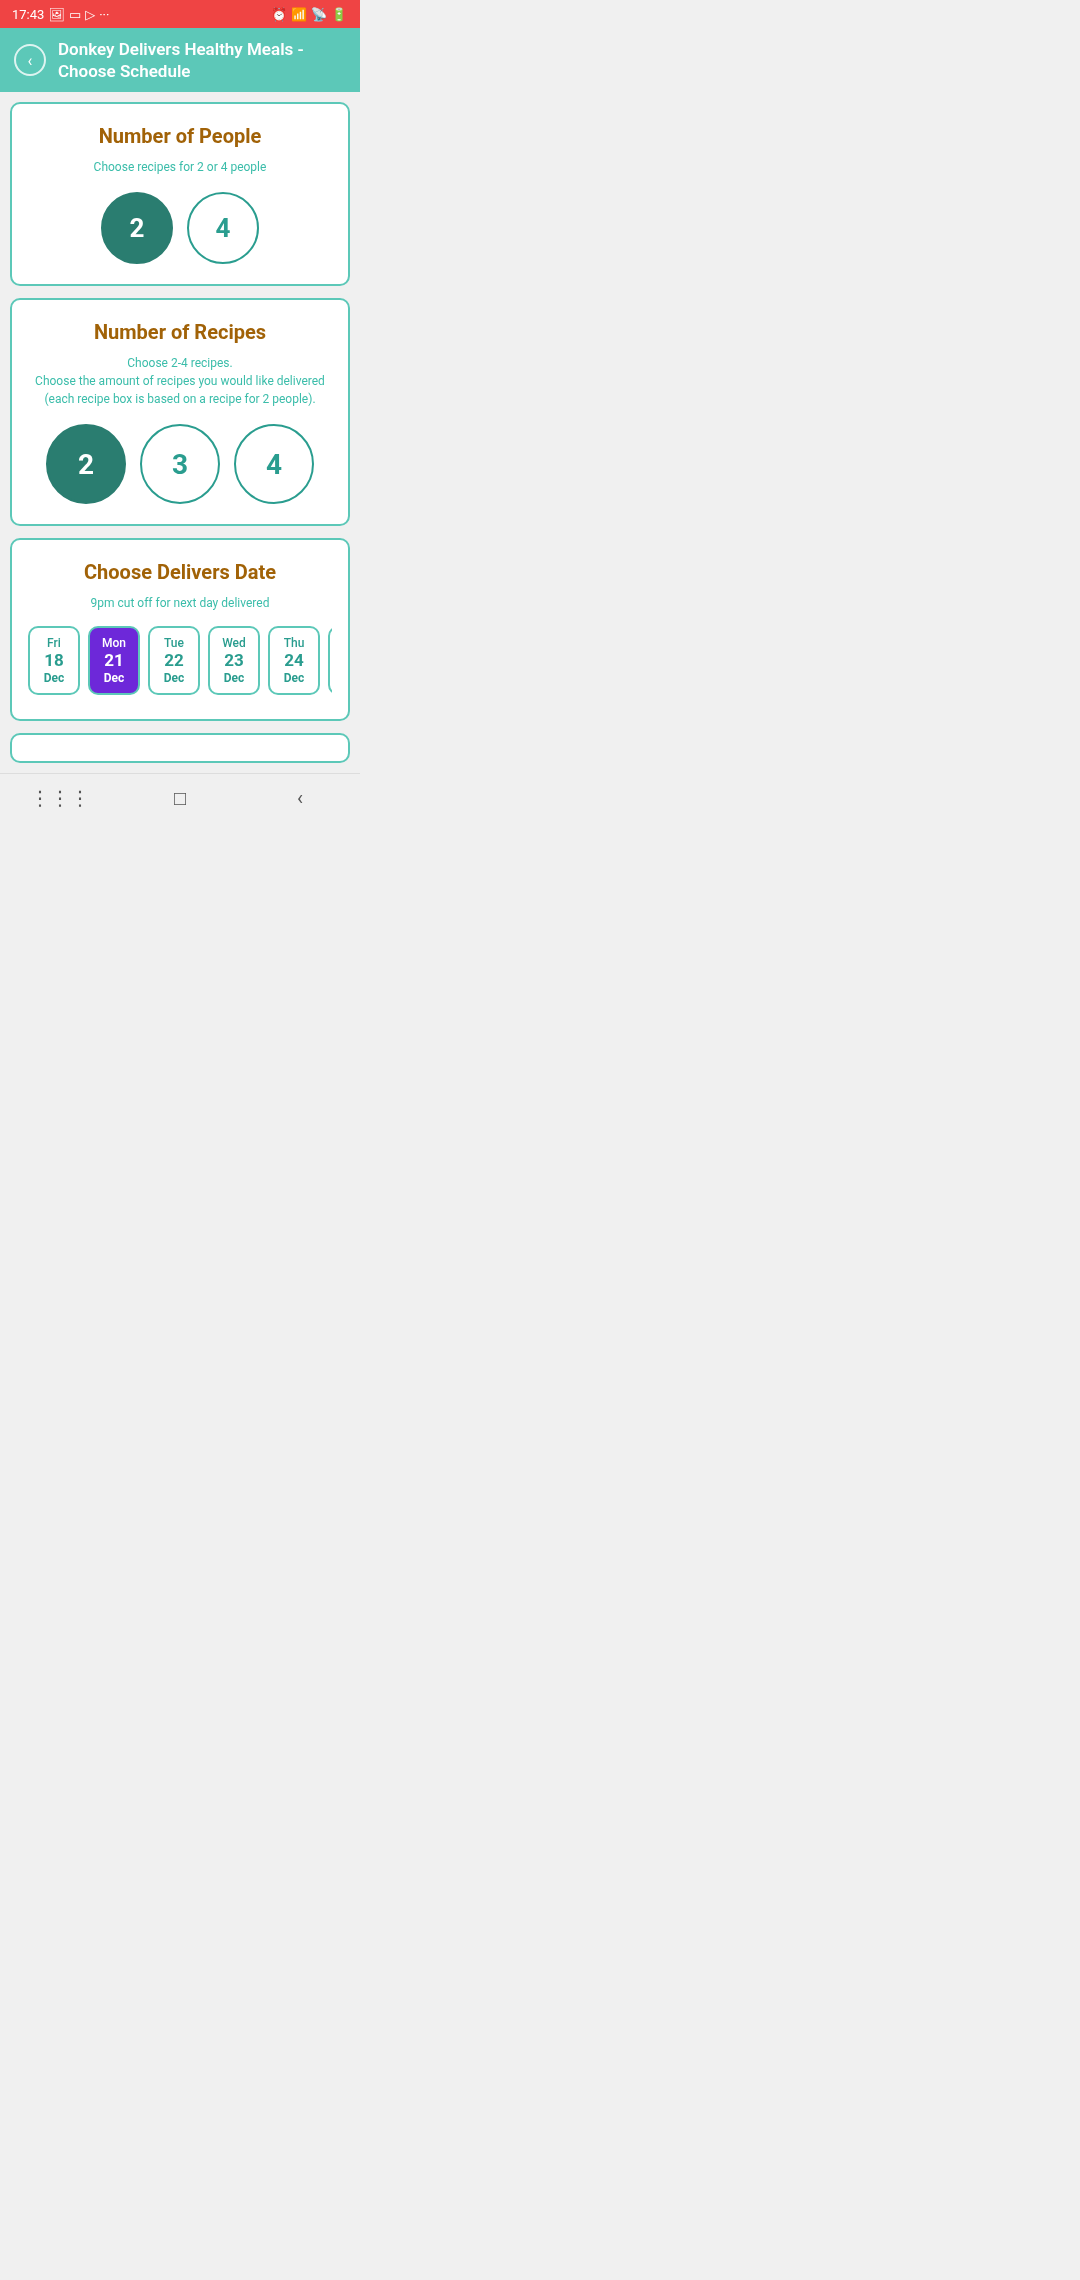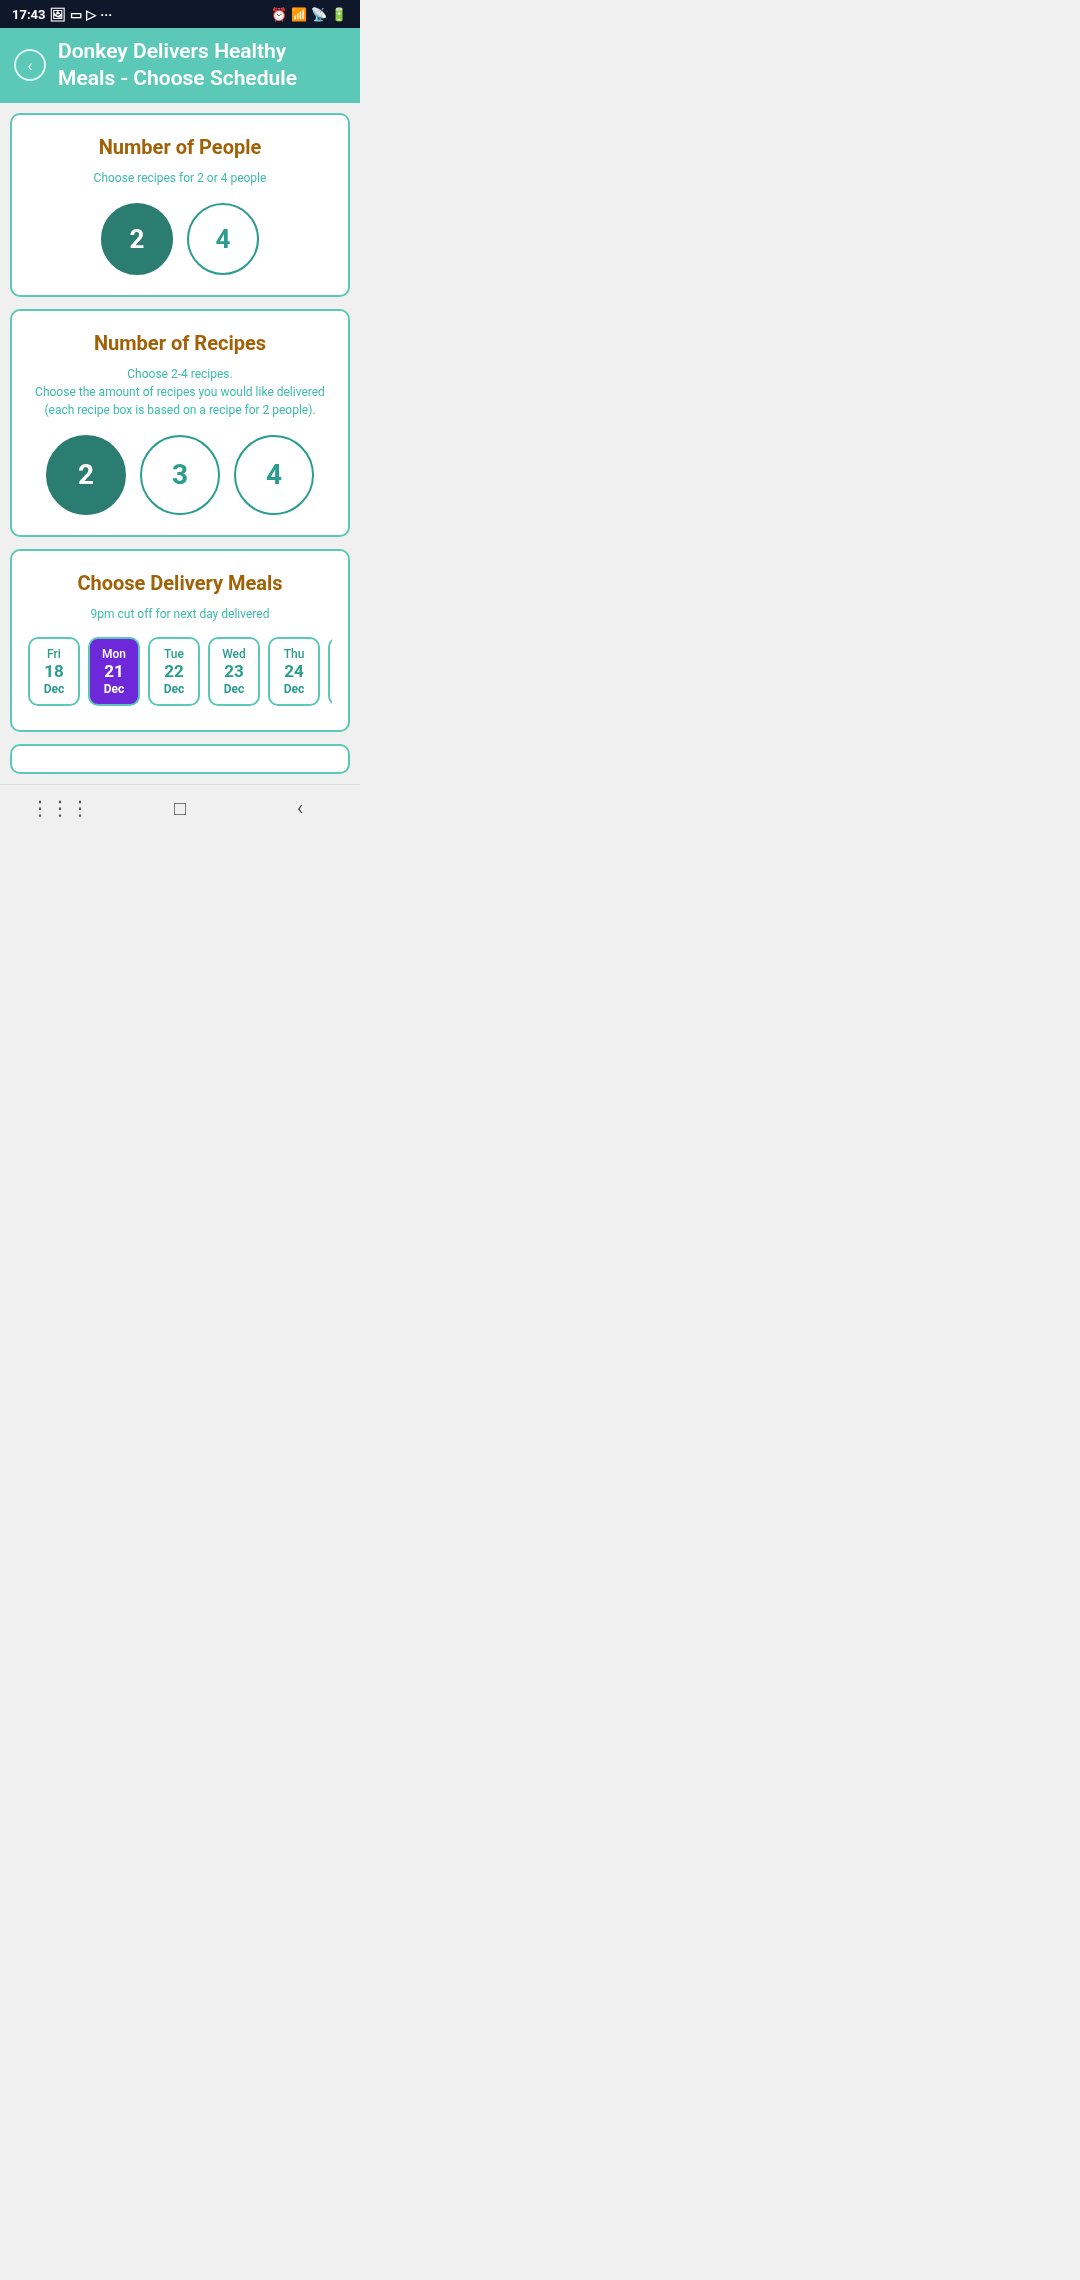--- a/index.html
+++ b/index.html
@@ -9,29 +9,28 @@
       width: 360px;
       min-height: 760px;
       font-family: -apple-system, BlinkMacSystemFont, 'Segoe UI', Roboto, sans-serif;
       background: #f0f0f0;
       display: flex;
       flex-direction: column;
     }
 
     
     .status-bar {
-      background: #0f172a;
+      background: #ef4444;
       color: #fff;
       display: flex;
       justify-content: space-between;
       align-items: center;
       padding: 8px 12px;
       font-size: 13px;
       height: 28px;
-      font-weight: bold;
     }
     .status-left { display: flex; align-items: center; gap: 4px; }
     .status-right { display: flex; align-items: center; gap: 4px; }
 
     
     .header {
       background: #5cc8b8;
       display: flex;
       align-items: center;
       padding: 10px 14px;
@@ -46,21 +45,21 @@
       display: flex;
       align-items: center;
       justify-content: center;
       color: #fff;
       font-size: 16px;
       flex-shrink: 0;
       cursor: pointer;
     }
     .header-title {
       color: #fff;
-      font-size: 21px;
+      font-size: 17px;
       font-weight: 600;
       line-height: 1.3;
     }
 
     
     .main-content {
       flex: 1;
       padding: 10px 10px;
       display: flex;
       flex-direction: column;
@@ -253,21 +252,21 @@
       <span>Choose the amount of recipes you would like delivered (each recipe box is based on a recipe for 2 people).</span>
     </div>
     <div class="circle-options recipes">
       <div class="circle-option selected">2</div>
       <div class="circle-option">3</div>
       <div class="circle-option">4</div>
     </div>
   </div>
 
   <div class="card">
-    <div class="card-title">Choose Delivery Meals</div>
+    <div class="card-title">Choose Delivers Date</div>
     <div class="card-subtitle">9pm cut off for next day delivered</div>
     <div class="date-scroll">
       <div class="date-item">
         <span class="date-day-name">Fri</span>
         <span class="date-day-num">18</span>
         <span class="date-month">Dec</span>
       </div>
       <div class="date-item selected">
         <span class="date-day-name">Mon</span>
         <span class="date-day-num">21</span>

